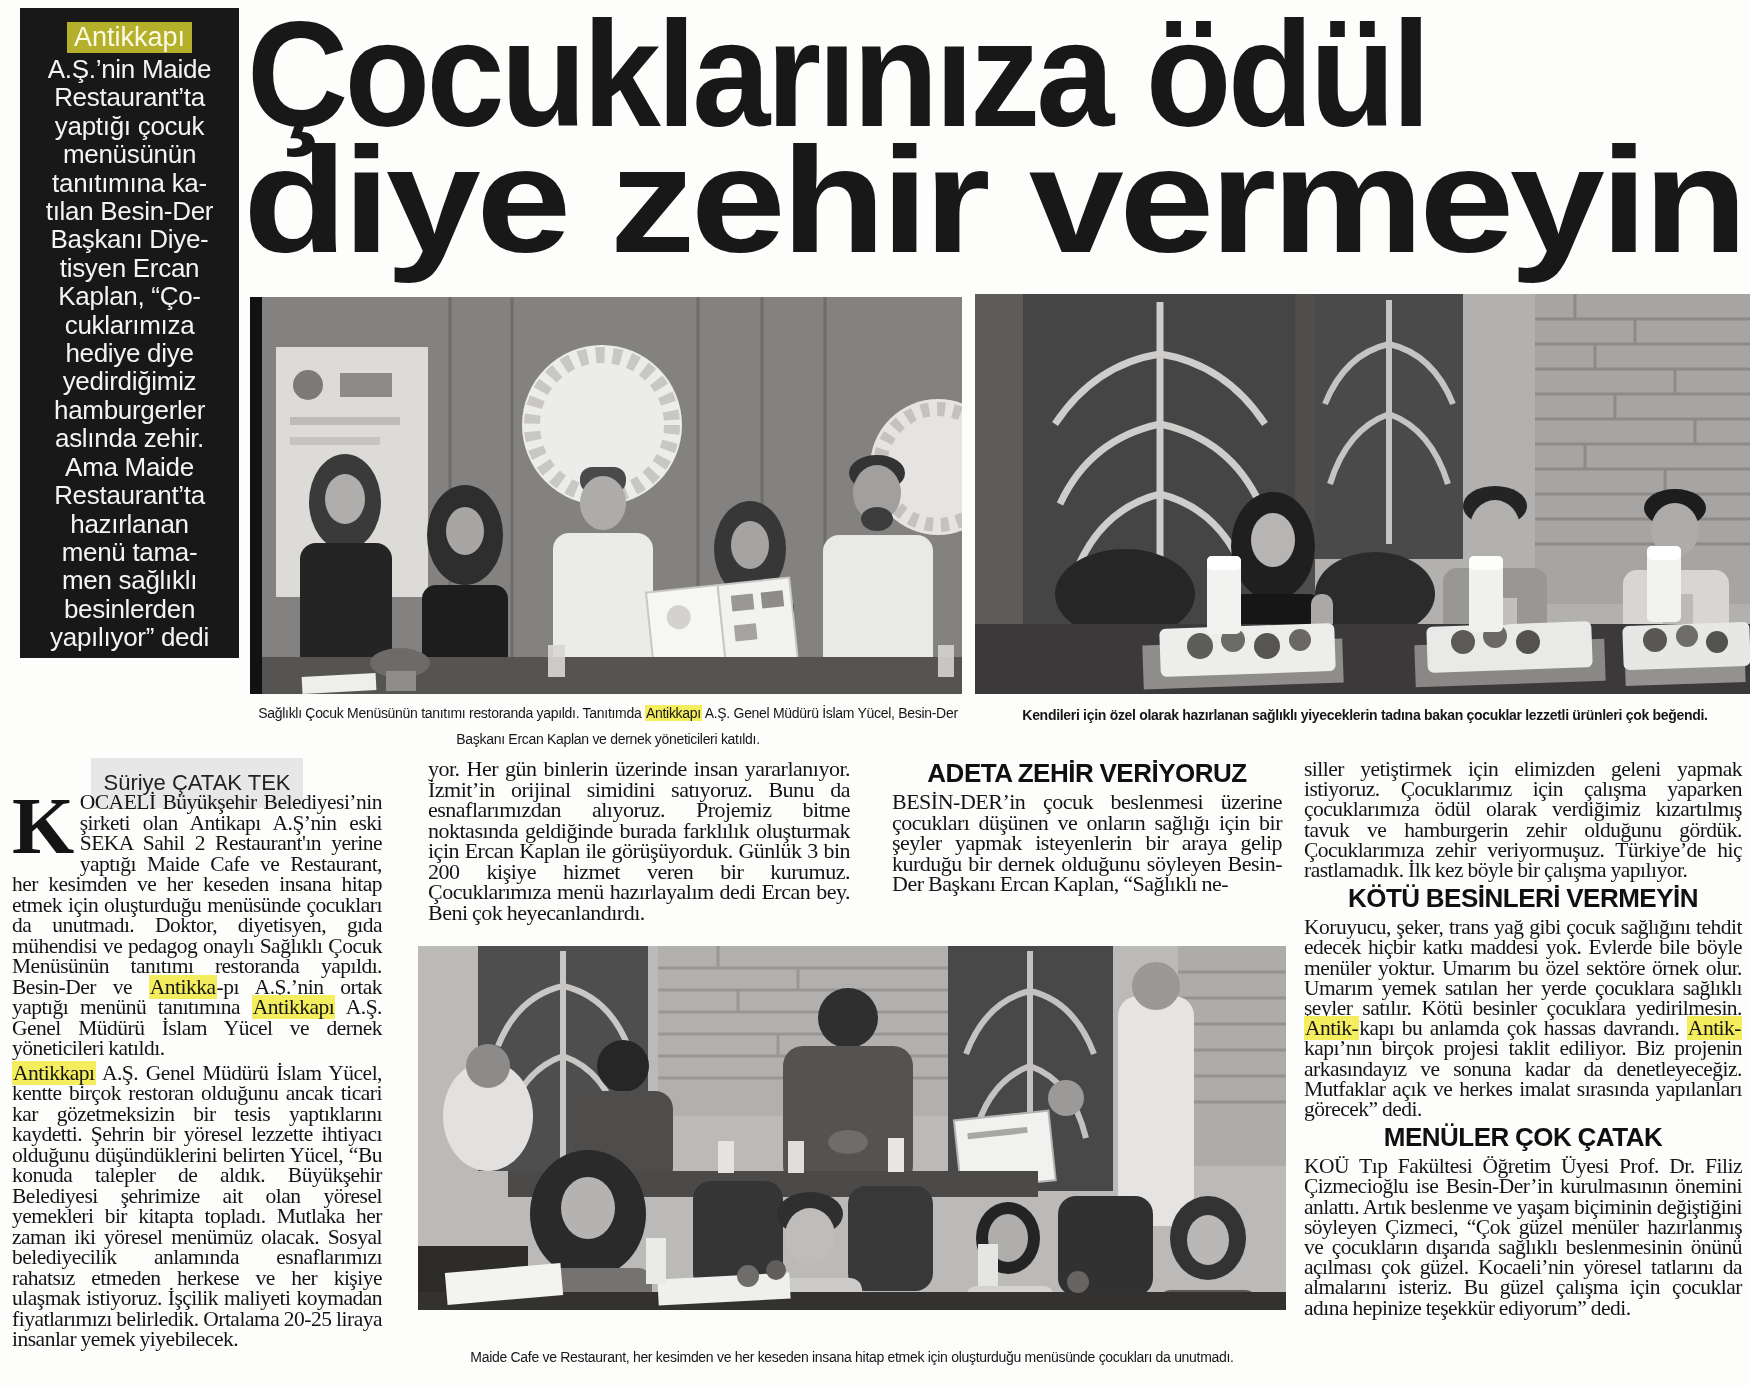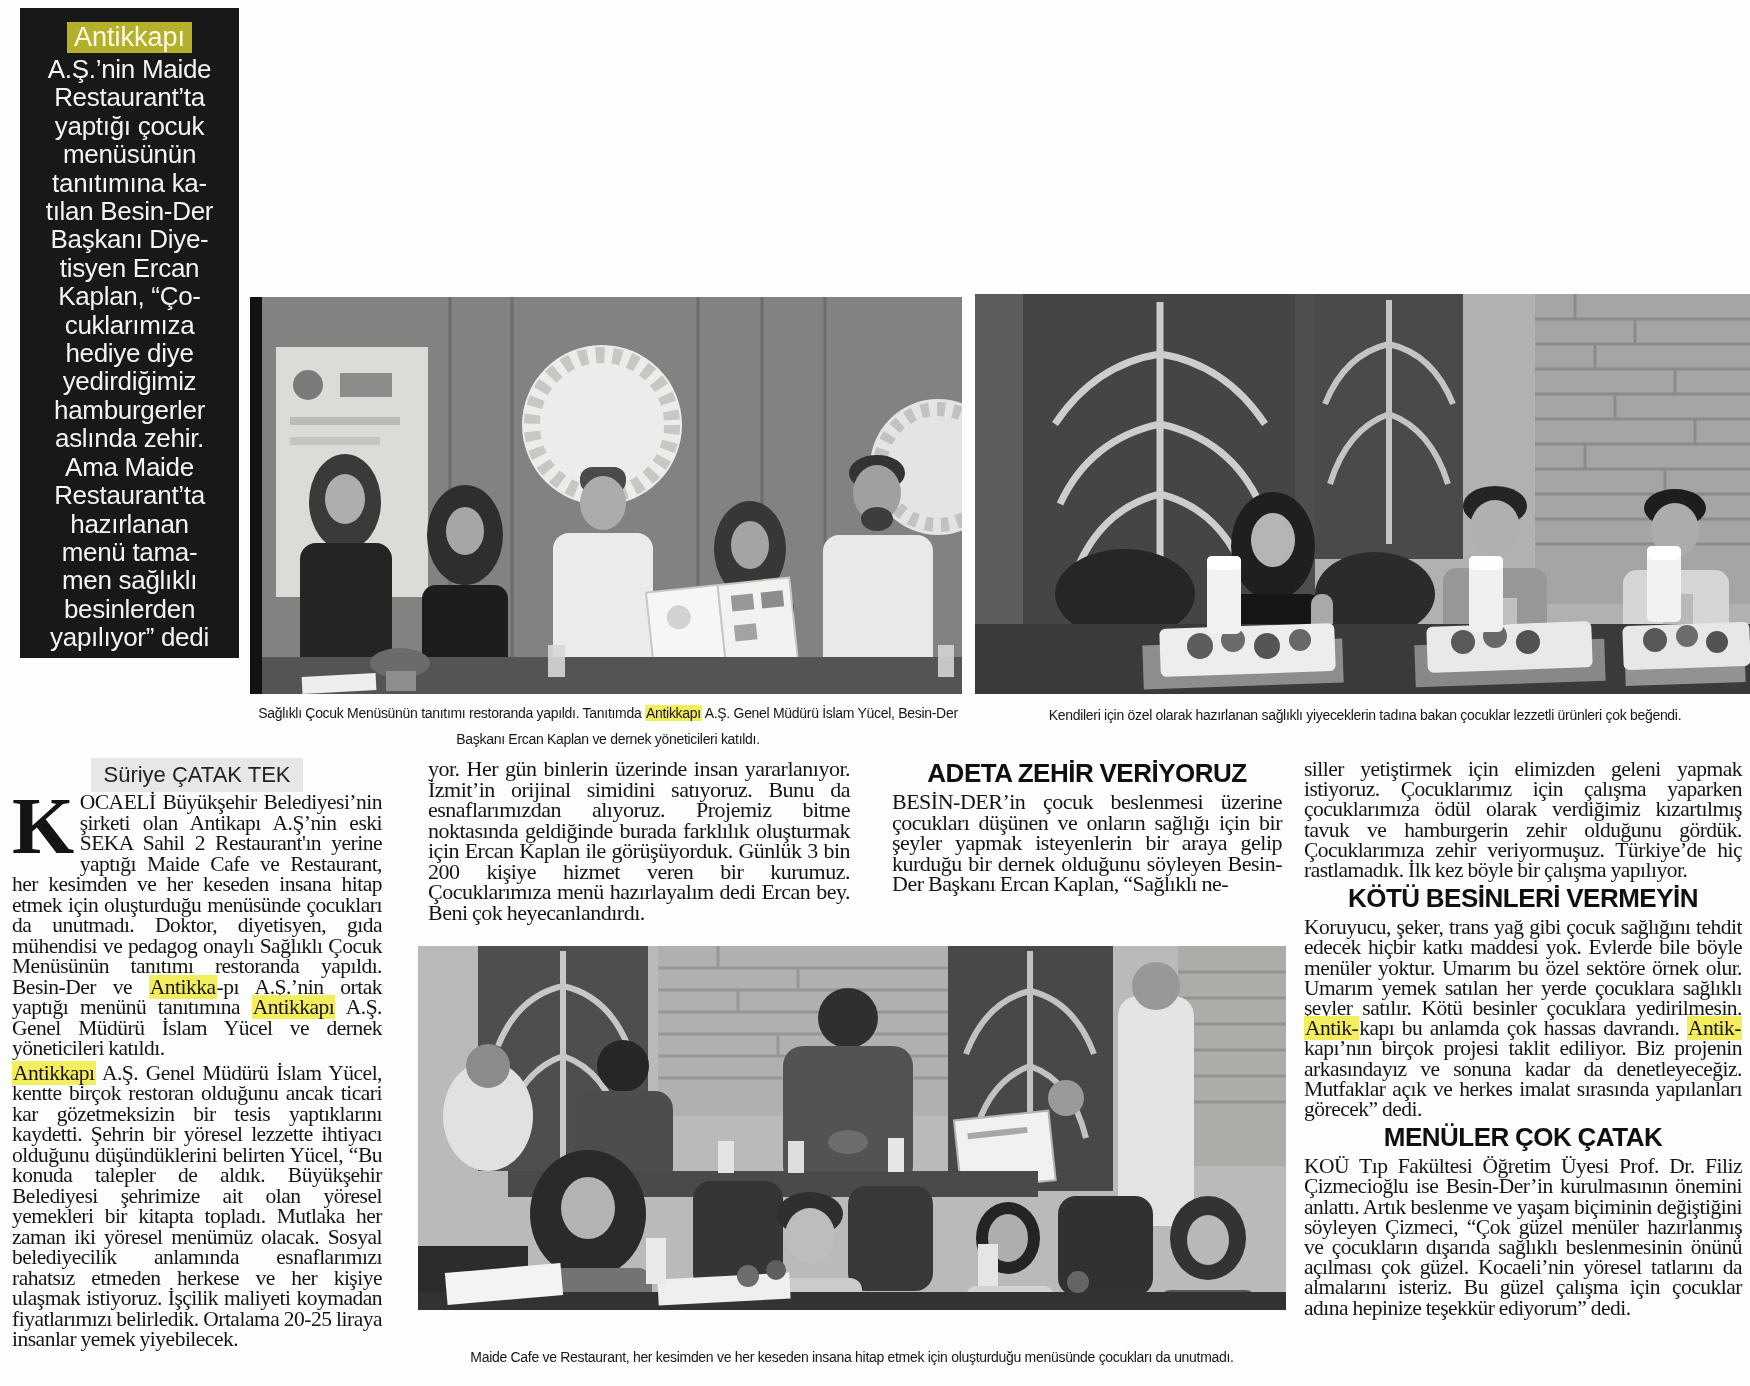--- a/index.html
+++ b/index.html
@@ -19,21 +19,21 @@
        letter-spacing:-4px;}
   
   .photo{position:absolute;overflow:hidden;background:#8a8a8a;z-index:2;}
   .photo svg{display:block;width:100%;height:100%;}
   .caption{position:absolute;text-align:center;font-family:"Liberation Sans",sans-serif;
        font-size:14px;line-height:26px;color:#161616;letter-spacing:-0.3px;z-index:3;}
   mark{background:var(--hl,#f4ee5f);color:inherit;padding:0 1px;}
   
   .byline{position:absolute;left:8px;top:758px;width:378px;text-align:center;}
   .byline span{display:inline-block;background:#e7e7e7;font-family:"Liberation Sans",sans-serif;
-       font-size:22px;line-height:26px;padding:4px 12px;color:#222;}
+       font-size:22px;line-height:26px;padding:12px 12px;color:#222;}
   .col{position:absolute;text-align:justify;font-size:22px;line-height:20.5px;
        letter-spacing:-0.5px;word-spacing:-0.5px;}
   .col p{margin:4px;}
   .col h3{font-family:Liberation Sans, sans-serif;font-size:26px;line-height:29px;
        text-align:center;margin:4px 0 3px 0;letter-spacing:-0.5px;color:#101010;}
   .col1{left:8px;top:788px;width:378px;height:598px;overflow:hidden;font-size:21.5px;}
   .col2{left:424px;top:755px;width:430px;}
   .col3{left:888px;top:755px;width:398px;}
   .col4{left:1300px;top:755px;width:446px;height:631px;overflow:hidden;font-size:21.5px;line-height:20.2px;}
   .dropcap{float:left;font-family:"Liberation Serif",serif;font-weight:bold;font-size:80px;
@@ -62,20 +62,26 @@
 aslında zehir.
 Ama Maide
 Restaurant’ta
 hazırlanan
 menü tama-
 men sağlıklı
 besinlerden
 yapılıyor” dedi</div>
   </div>
 
+  <div class="headline">
+    <svg width="1507" height="280" viewBox="0 0 1507 280">
+      <text x="4" y="124" font-size="150" textLength="1180" lengthAdjust="spacingAndGlyphs">Çocuklarınıza ödül</text>
+      <text x="0" y="250" font-size="150" textLength="1500" lengthAdjust="spacingAndGlyphs">diye zehir vermeyin</text>
+    </svg>
+  </div>
 
   <div class="photo" style="left:250px;top:297px;width:712px;height:397px;">
     <svg viewBox="0 0 712 397" preserveAspectRatio="none">
       <rect x="0" y="0" width="712" height="397" fill="#848281"></rect>
       <g stroke="#6f6d6c" stroke-width="3">
         <line x1="200" y1="0" x2="200" y2="360"></line>
           <line x1="262" y1="0" x2="262" y2="360"></line>
         <line x1="448" y1="0" x2="448" y2="360"></line>
           <line x1="512" y1="0" x2="512" y2="360"></line>
         <line x1="575" y1="0" x2="575" y2="360"></line>
@@ -238,21 +244,21 @@
           <rect x="494" y="262" width="34" height="76" rx="5" fill="#f0f0ee"></rect>
           <rect x="494" y="262" width="34" height="14" rx="5" fill="#fdfdfb"></rect>
         </g>
         <g>
           <rect x="672" y="252" width="34" height="76" rx="5" fill="#f2f2f0"></rect>
           <rect x="672" y="252" width="34" height="14" rx="5" fill="#ffffff"></rect>
         </g>
       </g>
     </svg>
   </div>
-  <div class="caption" style="left:985px;top:702px;width:760px;">Kendileri için özel olarak hazırlanan sağlıklı yiyeceklerin tadına bakan çocuklar lezzetli ürünleri çok beğendi.</div>
+  <div class="caption" style="left:985px;top:702px;width:760px;font-weight:bold;">Kendileri için özel olarak hazırlanan sağlıklı yiyeceklerin tadına bakan çocuklar lezzetli ürünleri çok beğendi.</div>
 
   <div class="byline"><span>Süriye ÇATAK TEK</span></div>
 
   <div class="col col1">
     <p><span class="dropcap">K</span><span>OCAELİ Büyükşehir Belediyesi’nin şirketi olan Antikapı A.Ş’nin eski SEKA Sahil 2 Restaurant'ın yerine yaptığı Maide Cafe ve Restaurant, her kesimden ve her keseden insana hitap etmek için oluşturduğu menüsünde çocukları da unutmadı. Doktor, diyetisyen, gıda mühendisi ve pedagog onaylı Sağlıklı Çocuk Menüsünün tanıtımı restoranda yapıldı. Besin-Der ve <mark>Antikka</mark>-pı A.Ş.’nin ortak yaptığı menünü tanıtımına <mark>Antikkapı</mark> A.Ş. Genel Müdürü İslam Yücel ve dernek yöneticileri katıldı.</span></p>
     <p><mark>Antikkapı</mark> A.Ş. Genel Müdürü İslam Yücel, kentte birçok restoran olduğunu ancak ticari kar gözetmeksizin bir tesis yaptıklarını kaydetti. Şehrin bir yöresel lezzette ihtiyacı olduğunu düşündüklerini belirten Yücel, “Bu konuda talepler de aldık. Büyükşehir Belediyesi şehrimize ait olan yöresel yemekleri bir kitapta topladı. Mutlaka her zaman iki yöresel menümüz olacak. Sosyal belediyecilik anlamında esnaflarımızı rahatsız etmeden herkese ve her kişiye ulaşmak istiyoruz. İşçilik maliyeti koymadan fiyatlarımızı belirledik. Ortalama 20-25 liraya insanlar yemek yiyebilecek.</p>
 
   </div>
 
   <div class="col col2">

